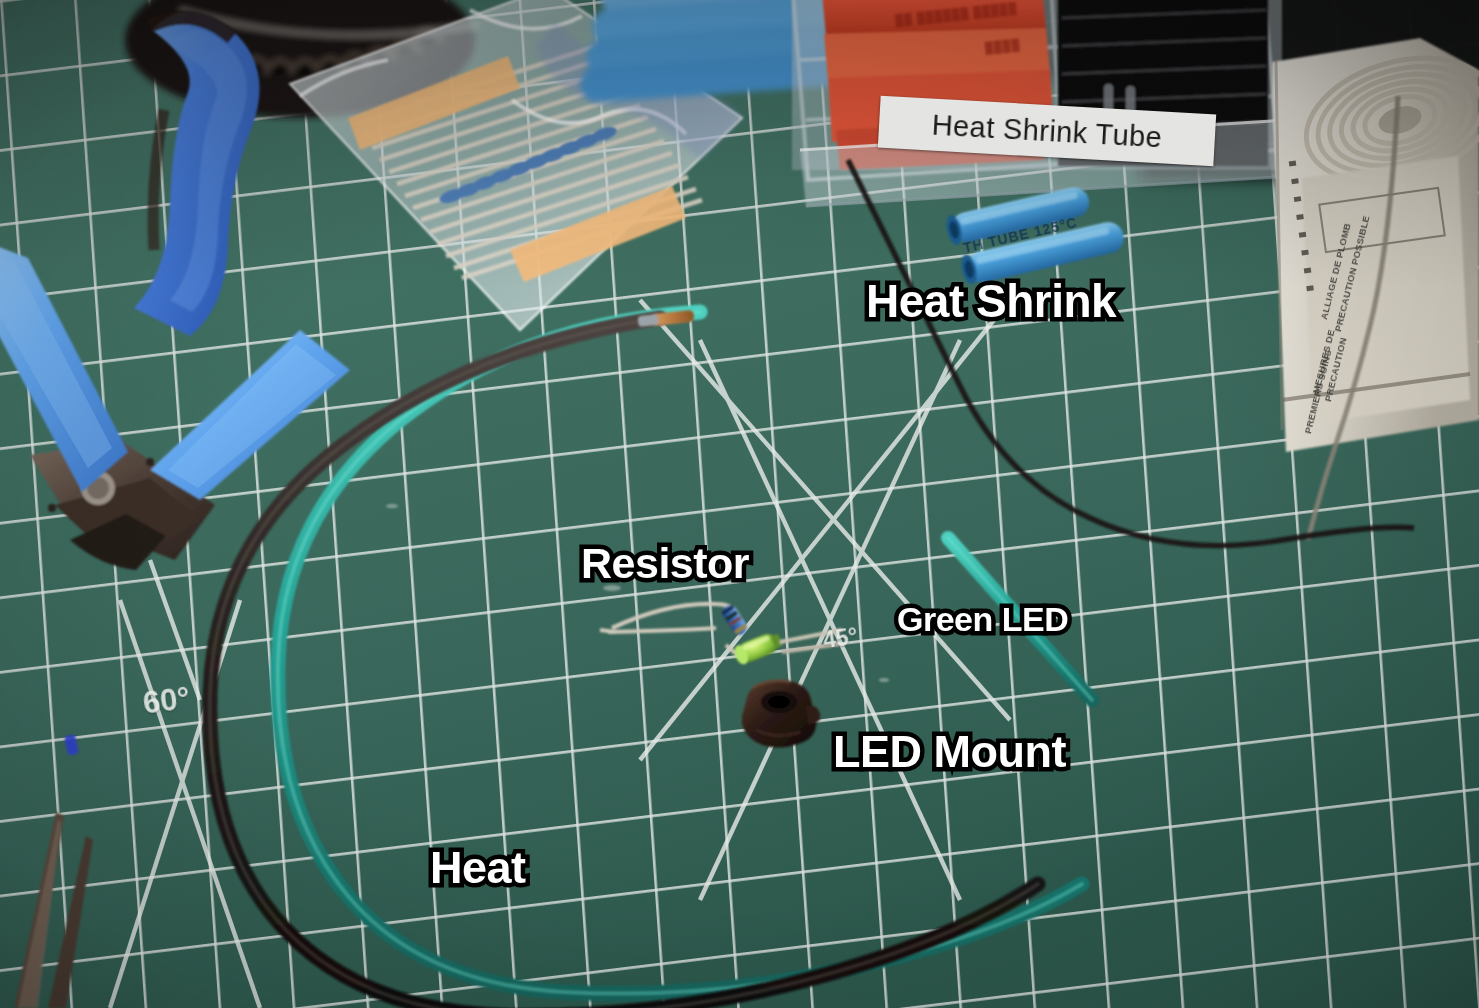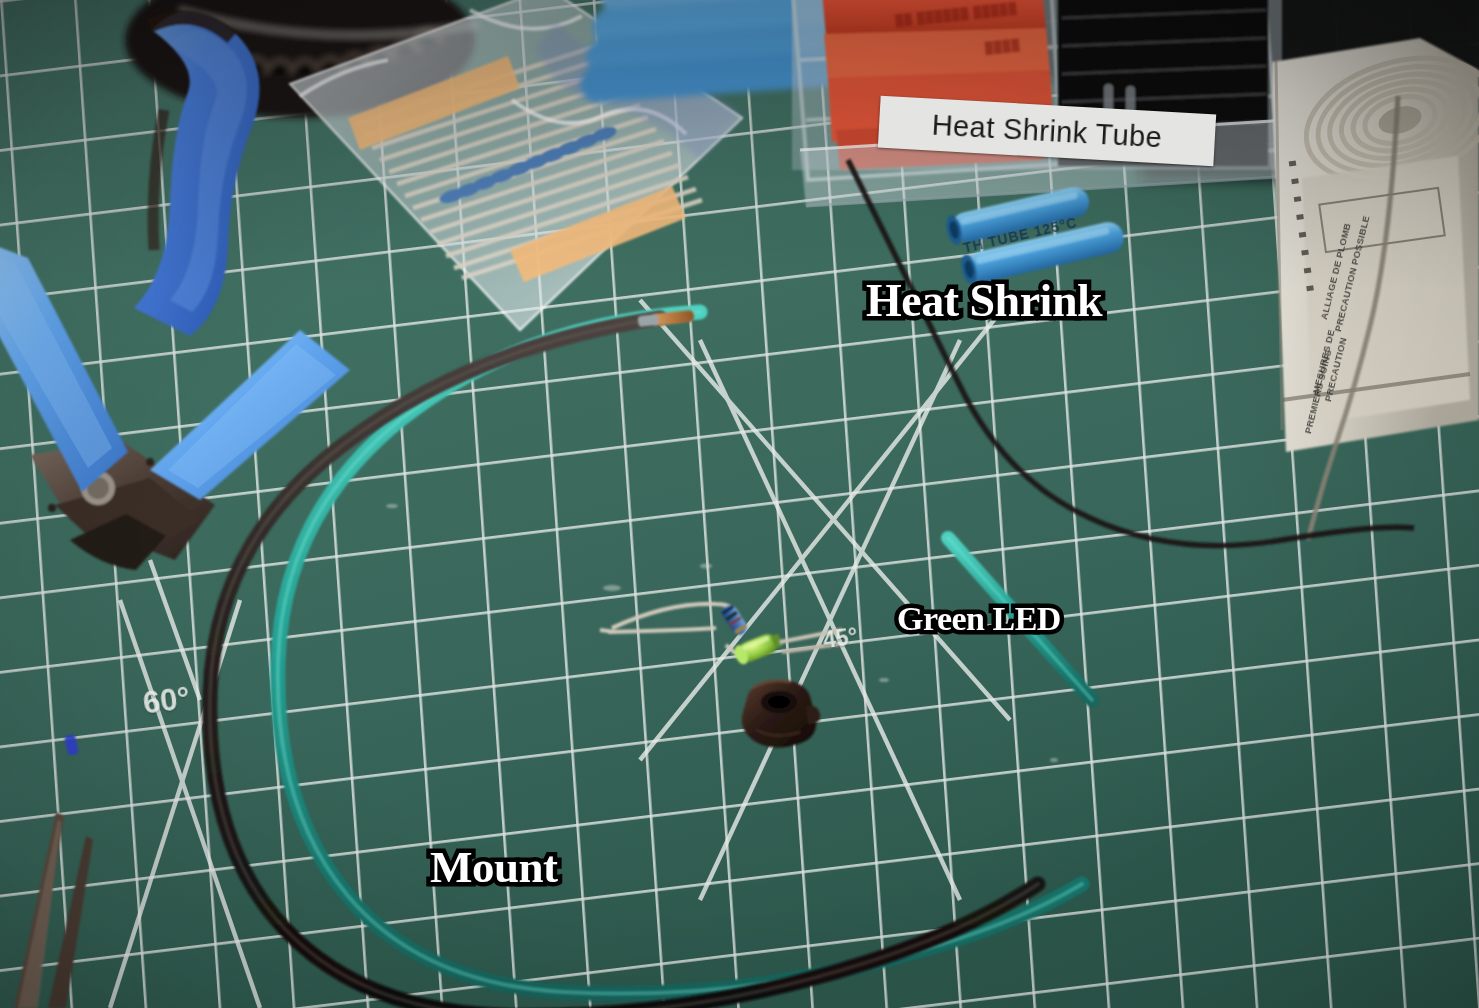--- a/index.html
+++ b/index.html
@@ -12,21 +12,21 @@
     font-family:"Liberation Sans","DejaVu Sans",sans-serif;
     background:#3b6a5d;
   }
   #stage svg.layer{
     position:absolute;left:0;top:0;width:1479px;height:1008px;
     display:block;
   }
   
   .anno{
     position:absolute;
-    font-family:Liberation Serif, serif;
+    font-family:Liberation Sans, sans-serif;
     font-weight:bold;
     color:#ffffff;
     white-space:nowrap;
     line-height:1;
     letter-spacing:-0.5px;
     -webkit-text-stroke:9px #000;
     paint-order:stroke fill;
     text-shadow:
       0 0 2px #000,
       2px 2px 3px rgba(0,0,0,.55);
@@ -516,23 +516,29 @@
   <div class="spool-text" style="left:1322px;top:400px;transform:rotate(-76deg);transform-origin:left top;">PRECAUTION</div>
   <div class="spool-text" style="left:1302px;top:432px;transform:rotate(-76deg);transform-origin:left top;">PREMIERS SOINS</div>
 
   <div id="mark-60" class="matmark">60°</div>
   <div id="mark-45" class="matmark">45°</div>
 
   <div id="lbl-heat-shrink" class="anno">
     <span>Heat Shrink</span>
   </div>
 
+  <div id="lbl-resistor" class="anno">
+    <span>Resistor</span>
+  </div>
 
   <div id="lbl-green-led" class="anno">
     <span>Green LED</span>
   </div>
 
+  <div id="lbl-led-mount" class="anno">
+    <span>LED Mount</span>
+  </div>
 
   <div id="lbl-wire" class="anno">
-    <span>Mount</span>
+    <span>Heat</span>
   </div>
 
 </div>
 
 </body></html>

